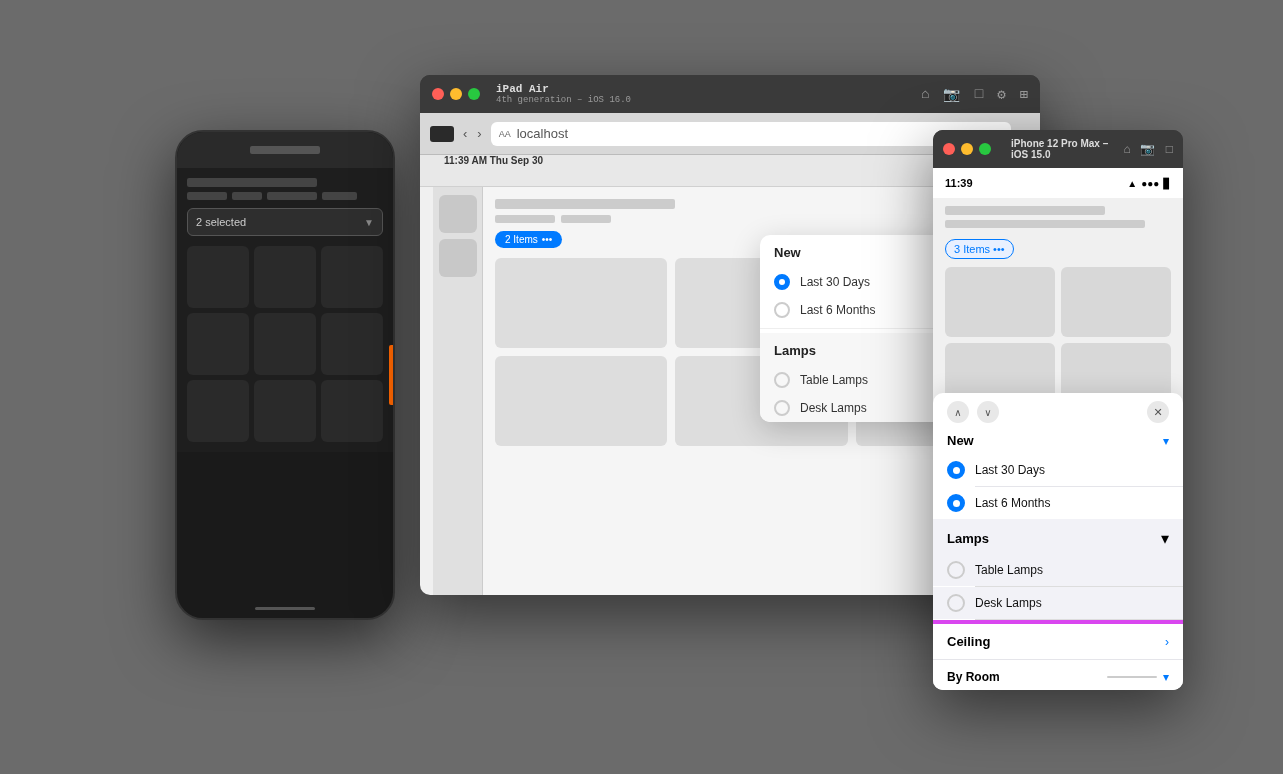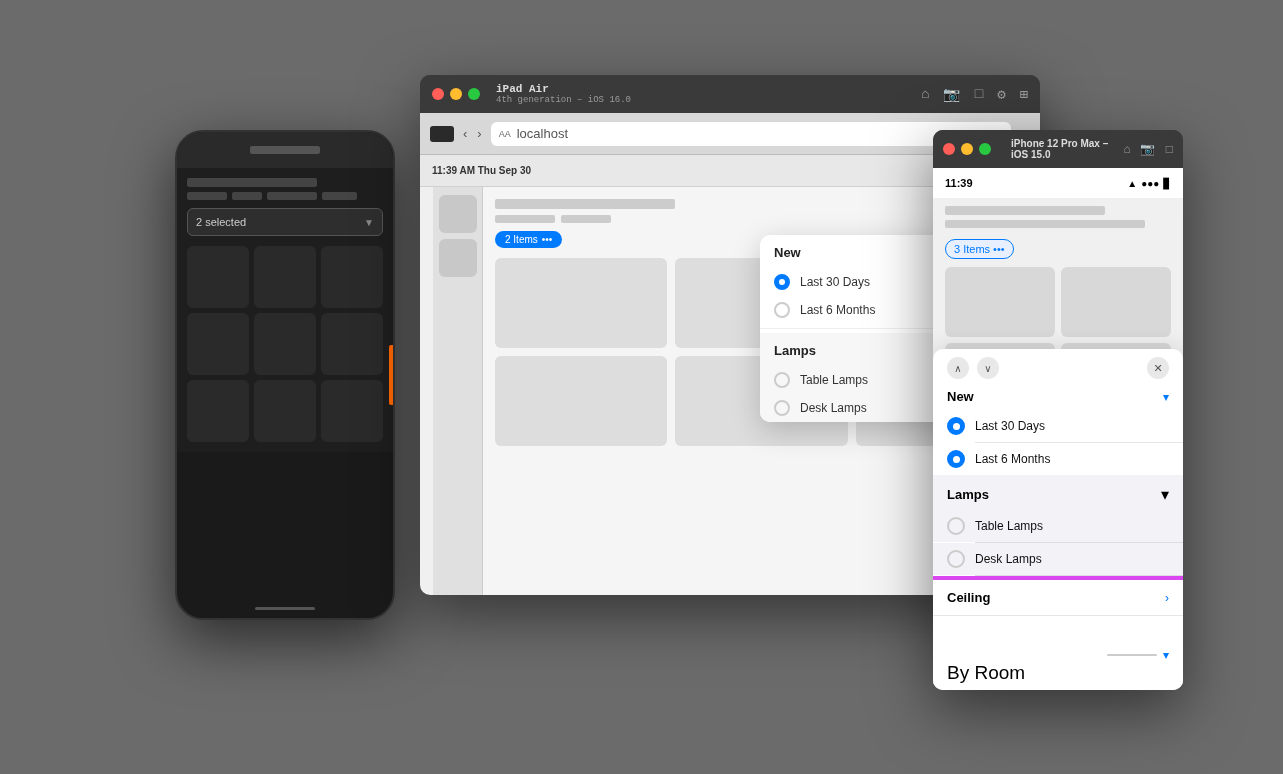--- a/index.html
+++ b/index.html
@@ -226,22 +226,22 @@
       flex: 1;
       display: flex;
       height: calc(100% - 80px);
       position: relative;
     }
     
     .ipad-sim-status {
       background: #e8e8e8;
       height: 32px;
       display: flex;
-      align-items: center;
-      padding: 0 12px;
+      align-items: flex-start;
+      padding: 0 24px;
       justify-content: space-between;
       border-bottom: 1px solid #d0d0d0;
       position: absolute;
       top: 0; left: 0; right: 0;
     }
     .ipad-sim-status .time { font-size: 10px; color: #333; font-weight: 600; }
     .ipad-sim-main {
       position: absolute;
       top: 32px; left: 0; right: 0; bottom: 0;
       display: flex;
@@ -583,21 +583,21 @@
     }
     .popup-ceiling-row .label { font-size: 13px; font-weight: 700; color: #000; }
     .popup-ceiling-row .chevron-right { color: #007aff; font-size: 12px; }
     .popup-byroom-row {
       display: flex;
       align-items: center;
       justify-content: space-between;
       padding: 10px 14px 6px;
       border-top: 1px solid #e5e5ea;
     }
-    .popup-byroom-row .label { font-size: 19px; font-weight: 400; color: #000; margin-top: 36px; }
+    .popup-byroom-row .label { font-size: 12px; font-weight: 700; color: #000; }
     .popup-byroom-row .right {
       display: flex;
       align-items: center;
       gap: 6px;
     }
     .byroom-line {
       width: 50px; height: 2px; background: #ccc; border-radius: 1px;
     }
     .popup-byroom-row .chevron-down { color: #007aff; font-size: 12px; }
   </style>

